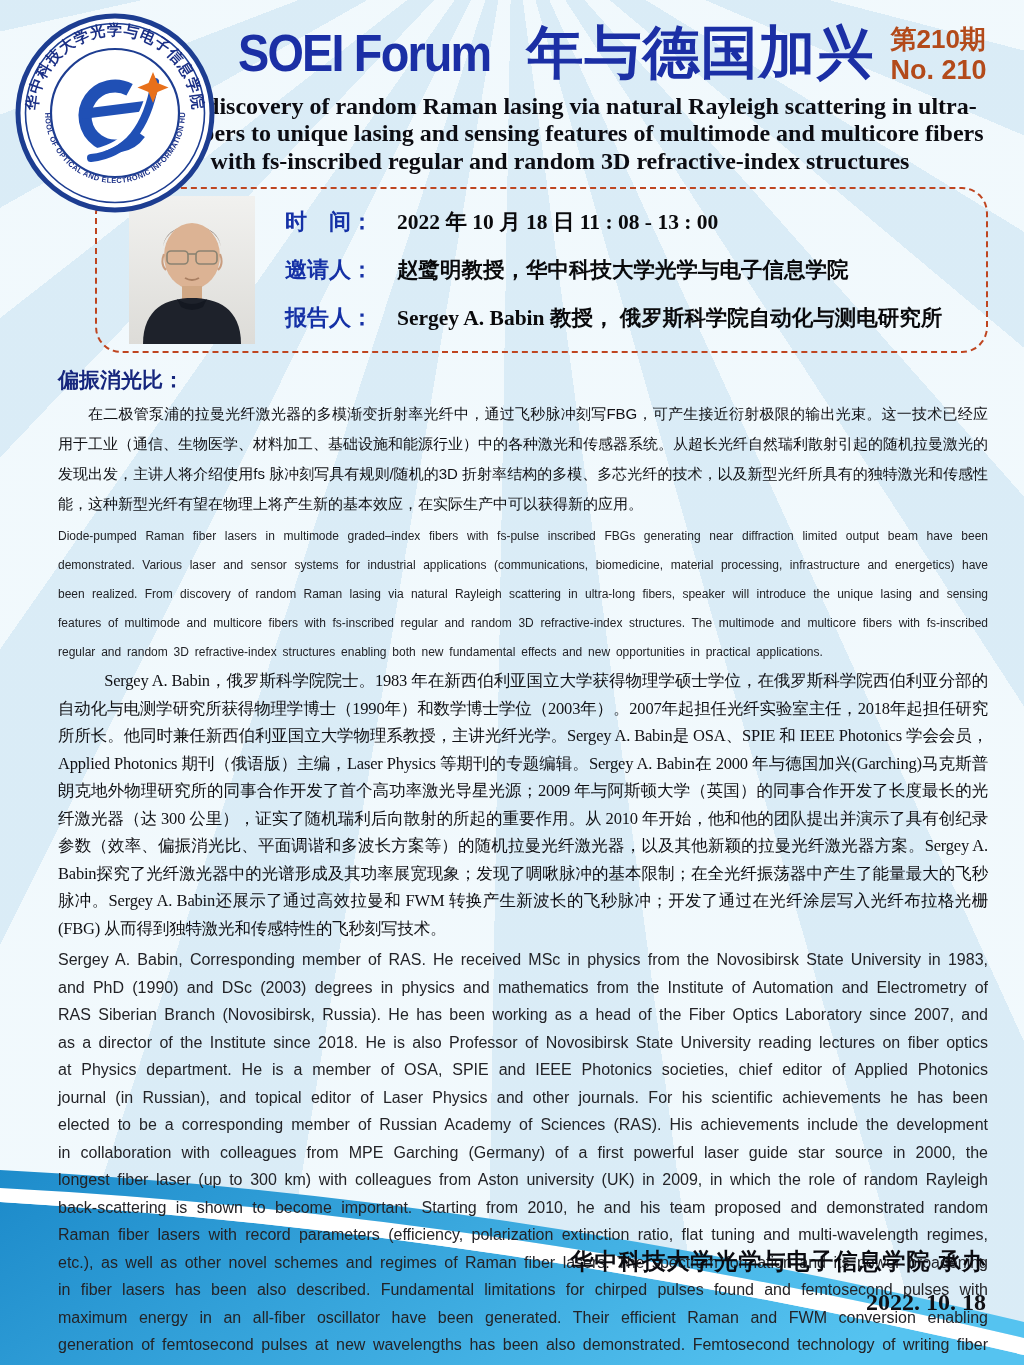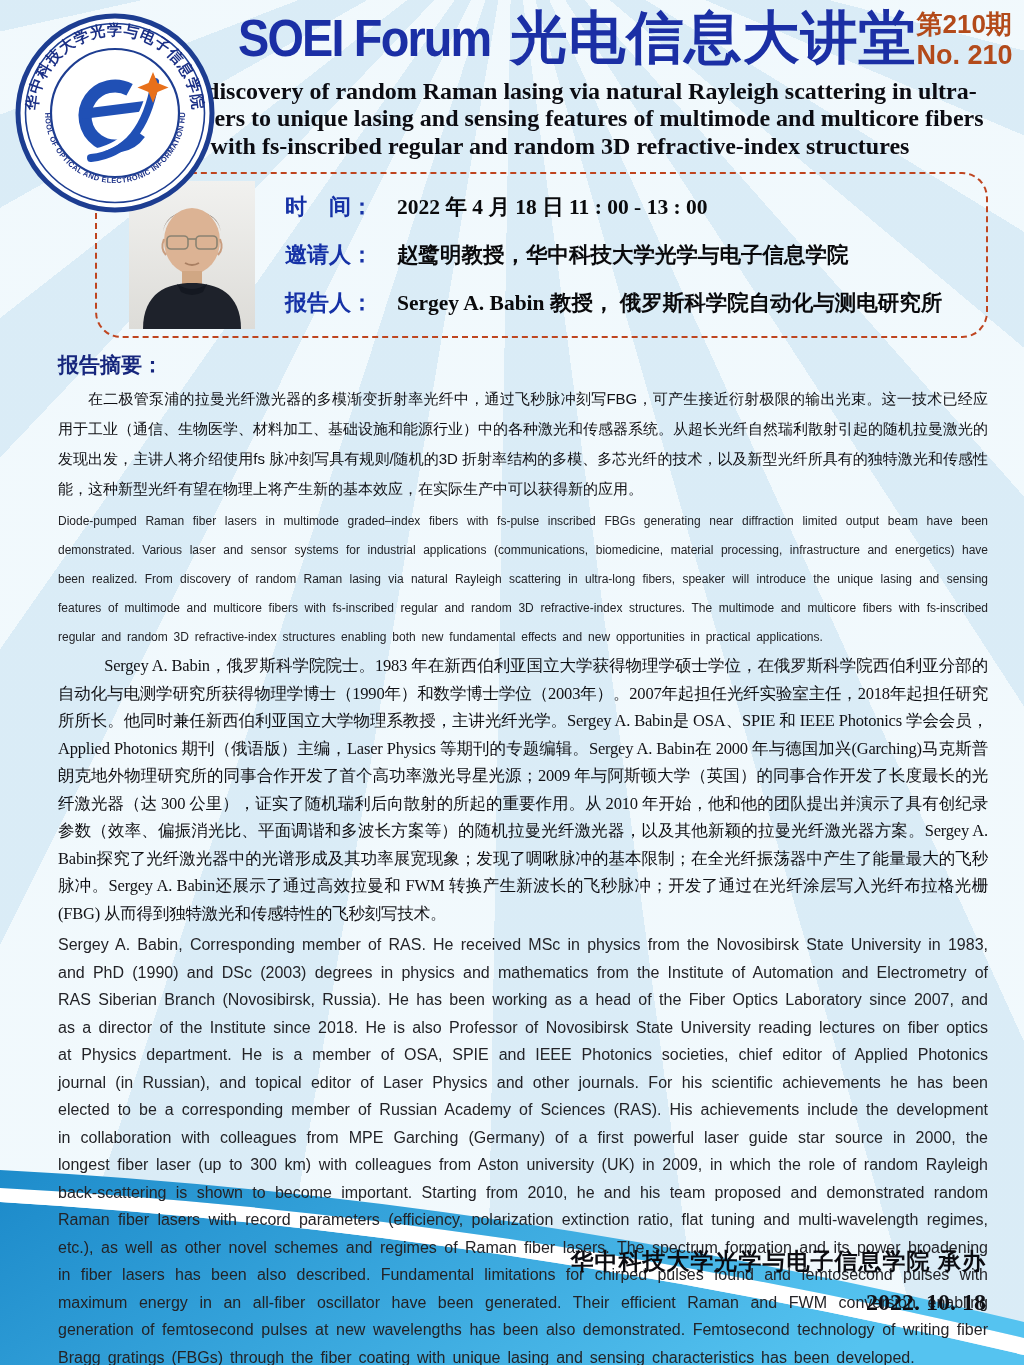--- a/index.html
+++ b/index.html
@@ -16,21 +16,21 @@
       repeating-conic-gradient(from 96deg at 50% -6%,
         #f3fafd 0deg 8.5deg, #d8ebf6 8.5deg 17deg);
     opacity:.85;
   }
   .content { position:relative; z-index:2; }
 
   
   .logo-wrap { position:absolute; top:12px; left:14px; width:202px; height:202px; z-index:4; }
   .header-row {
     display:flex; align-items:center; justify-content:flex-start;
-    padding:7px 8px 0 238px; line-height:1.05;
+    padding:22px 8px 0 238px; gap:16px; line-height:1.05;
   }
   .forum-en {
     font-weight:bold; font-size:52px; color:#1b2fa5;
     letter-spacing:-2px; transform:scaleX(.9); transform-origin:left center;
     white-space:nowrap;
   }
   .forum-cn {
     font-weight:900; font-size:57px; color:#1b2fa5; white-space:nowrap;
     letter-spacing:1px; margin-left:-8px;
   }
@@ -126,21 +126,21 @@
           <path d="M -33,-2 L 30,-10" stroke="#2050b5" stroke-width="10"></path>
           <path d="M -26,36 C 8,32 26,10 36,-32" stroke="#ffffff" stroke-width="5" fill="none"></path>
           <path d="M -24,42 C 12,38 32,12 40,-34" stroke="#2050b5" stroke-width="8" fill="none" stroke-linecap="round"></path>
           <path d="M 38,-44 l 4.5,11 11,4.5 -11,4.5 -4.5,11 -4.5,-11 -11,-4.5 11,-4.5 z" fill="#e8701a"></path>
         </g>
       </svg>
     </div>
 
     <div class="header-row">
       <span class="forum-en">SOEI Forum</span>
-      <span class="forum-cn">光电信息大讲堂</span>
+      <span class="forum-cn">年与德国加兴</span>
       <span class="issue">
         <div class="issue-cn">第210期</div>
         <div class="issue-en">No. 210</div>
       </span>
     </div>
 
     <div class="lecture-title">From discovery of random Raman lasing via natural Rayleigh scattering in ultra-long fibers to unique lasing and sensing features of multimode and multicore fibers with fs-inscribed regular and random 3D refractive-index structures</div>
 
     <div class="info-box">
       <svg class="photo" viewBox="0 0 126 148">
@@ -159,35 +159,35 @@
         <rect x="67" y="55" width="21" height="13" rx="4" fill="none" stroke="#8a8371" stroke-width="1.6"></rect>
         <path d="M 59,58 L 67,58" stroke="#8a8371" stroke-width="1.6"></path>
         <path d="M 56,82 q 7,4 14,0" stroke="#a97f62" stroke-width="2" fill="none"></path>
         <rect x="53" y="90" width="20" height="14" fill="#d0a784"></rect>
         <path d="M 14,148 C 14,112 38,102 63,102 C 88,102 112,112 112,148 Z" fill="#1e222b"></path>
         <path d="M 48,103 q 15,10 30,0 l -4,8 q -11,6 -22,0 Z" fill="#141821"></path>
       </svg>
       <div class="info-rows">
         <div class="info-row">
           <span class="info-label">时　间：</span>
-          <span class="info-value">2022 年 4 月 18 日 11 : 00 - 13 : 00</span>
+          <span class="info-value">2022 年 10 月 18 日 11 : 08 - 13 : 00</span>
         </div>
         <div class="info-row">
           <span class="info-label">邀请人：</span>
           <span class="info-value">赵鹭明教授，华中科技大学光学与电子信息学院</span>
         </div>
         <div class="info-row">
           <span class="info-label">报告人：</span>
           <span class="info-value">Sergey A. Babin 教授， 俄罗斯科学院自动化与测电研究所</span>
         </div>
       </div>
     </div>
 
     <div class="main">
-      <div class="section-heading">报告摘要：</div>
+      <div class="section-heading">偏振消光比：</div>
       <p class="para cn-abstract">在二极管泵浦的拉曼光纤激光器的多模渐变折射率光纤中，通过飞秒脉冲刻写FBG，可产生接近衍射极限的输出光束。这一技术已经应用于工业（通信、生物医学、材料加工、基础设施和能源行业）中的各种激光和传感器系统。从超长光纤自然瑞利散射引起的随机拉曼激光的发现出发，主讲人将介绍使用fs 脉冲刻写具有规则/随机的3D 折射率结构的多模、多芯光纤的技术，以及新型光纤所具有的独特激光和传感性能，这种新型光纤有望在物理上将产生新的基本效应，在实际生产中可以获得新的应用。</p>
       <p class="para en-abstract">Diode-pumped Raman fiber lasers in multimode graded–index fibers with fs-pulse inscribed FBGs generating near diffraction limited output beam have been demonstrated. Various laser and sensor systems for industrial applications (communications, biomedicine, material processing, infrastructure and energetics) have been realized. From discovery of random Raman lasing via natural Rayleigh scattering in ultra-long fibers, speaker will introduce the unique lasing and sensing features of multimode and multicore fibers with fs-inscribed regular and random 3D refractive-index structures. The multimode and multicore fibers with fs-inscribed regular and random 3D refractive-index structures enabling both new fundamental effects and new opportunities in practical applications.</p>
 
       <p class="para cn-bio">Sergey A. Babin，俄罗斯科学院院士。1983 年在新西伯利亚国立大学获得物理学硕士学位，在俄罗斯科学院西伯利亚分部的自动化与电测学研究所获得物理学博士（1990年）和数学博士学位（2003年）。2007年起担任光纤实验室主任，2018年起担任研究所所长。他同时兼任新西伯利亚国立大学物理系教授，主讲光纤光学。Sergey A. Babin是 OSA、SPIE 和 IEEE Photonics 学会会员，Applied Photonics 期刊（俄语版）主编，Laser Physics 等期刊的专题编辑。Sergey A. Babin在 2000 年与德国加兴(Garching)马克斯普朗克地外物理研究所的同事合作开发了首个高功率激光导星光源；2009 年与阿斯顿大学（英国）的同事合作开发了长度最长的光纤激光器（达 300 公里），证实了随机瑞利后向散射的所起的重要作用。从 2010 年开始，他和他的团队提出并演示了具有创纪录参数（效率、偏振消光比、平面调谐和多波长方案等）的随机拉曼光纤激光器，以及其他新颖的拉曼光纤激光器方案。Sergey A. Babin探究了光纤激光器中的光谱形成及其功率展宽现象；发现了啁啾脉冲的基本限制；在全光纤振荡器中产生了能量最大的飞秒脉冲。Sergey A. Babin还展示了通过高效拉曼和 FWM 转换产生新波长的飞秒脉冲；开发了通过在光纤涂层写入光纤布拉格光栅 (FBG) 从而得到独特激光和传感特性的飞秒刻写技术。</p>
       <p class="para en-bio">Sergey A. Babin, Corresponding member of RAS. He received MSc in physics from the Novosibirsk State University in 1983, and PhD (1990) and DSc (2003) degrees in physics and mathematics from the Institute of Automation and Electrometry of RAS Siberian Branch (Novosibirsk, Russia). He has been working as a head of the Fiber Optics Laboratory since 2007, and as a director of the Institute since 2018. He is also Professor of Novosibirsk State University reading lectures on fiber optics at Physics department. He is a member of OSA, SPIE and IEEE Photonics societies, chief editor of Applied Photonics journal (in Russian), and topical editor of Laser Physics and other journals. For his scientific achievements he has been elected to be a corresponding member of Russian Academy of Sciences (RAS). His achievements include the development in collaboration with colleagues from MPE Garching (Germany) of a first powerful laser guide star source in 2000, the longest fiber laser (up to 300 km) with colleagues from Aston university (UK) in 2009, in which the role of random Rayleigh back-scattering is shown to become important. Starting from 2010, he and his team proposed and demonstrated random Raman fiber lasers with record parameters (efficiency, polarization extinction ratio, flat tuning and multi-wavelength regimes, etc.), as well as other novel schemes and regimes of Raman fiber lasers. The spectrum formation and its power broadening in fiber lasers has been also described. Fundamental limitations for chirped pulses found and femtosecond pulses with maximum energy in an all-fiber oscillator have been generated. Their efficient Raman and FWM conversion enabling generation of femtosecond pulses at new wavelengths has been also demonstrated. Femtosecond technology of writing fiber Bragg gratings (FBGs) through the fiber coating with unique lasing and sensing characteristics has been developed.</p>
     </div>
 
     <div class="footer">
       <div class="footer-org">华中科技大学光学与电子信息学院 承办</div>
       <div class="footer-date">2022. 10. 18</div>

